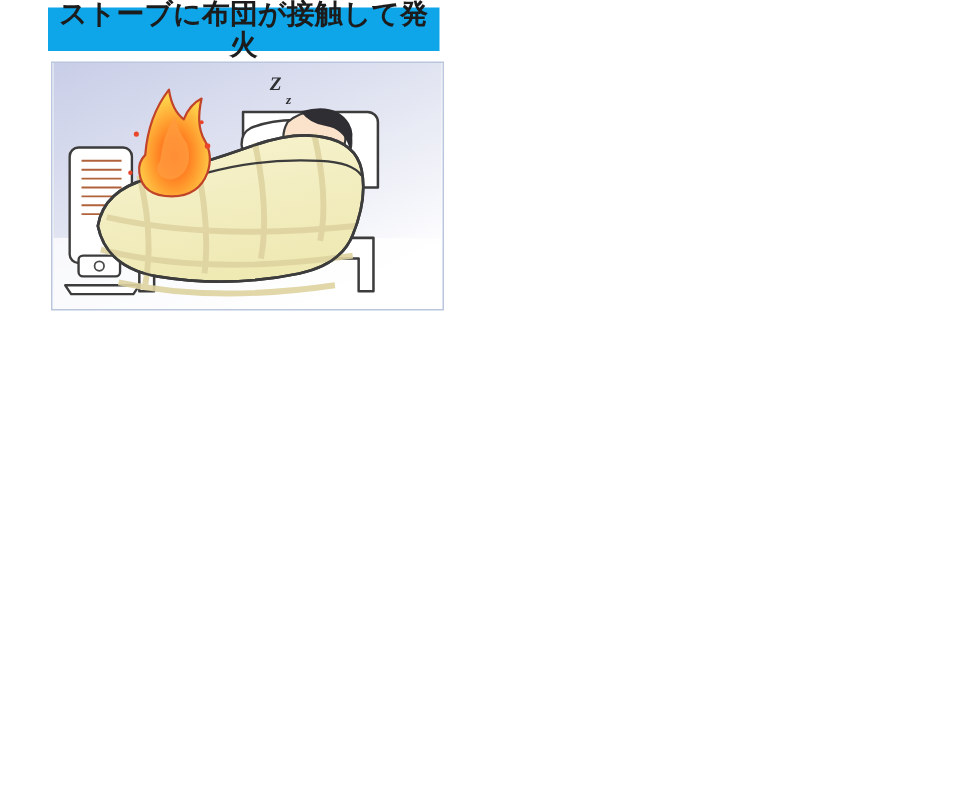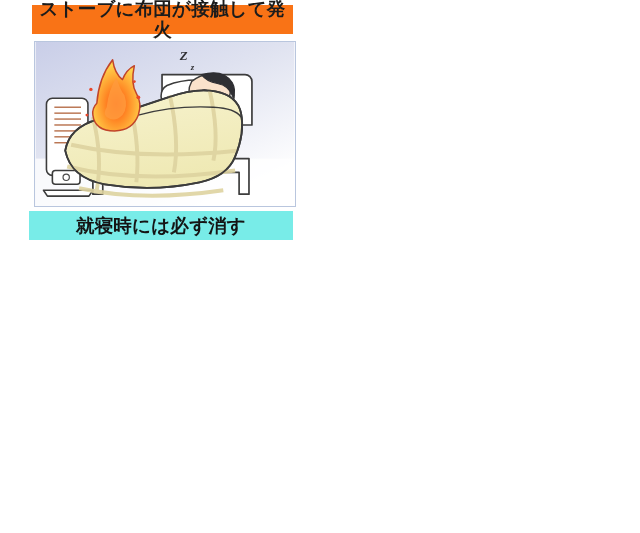--- a/index.html
+++ b/index.html
@@ -23,21 +23,21 @@
     position: absolute;
     box-sizing: border-box;
   }
   .panel-tl { left: 0px;   top: 0px;   width: 320px; height: 262px; }
   .panel-tr { left: 320px; top: 0px;   width: 320px; height: 262px; }
   .panel-bl { left: 0px;   top: 272px; width: 320px; height: 261px; }
   .panel-br { left: 320px; top: 272px; width: 320px; height: 261px; }
 
   .hdr {
     position: absolute;
-    background: #f97316;
+    background: #0ea5e9;
     color: #1c1c1c;
     font-weight: 700;
     display: flex;
     align-items: center;
     justify-content: center;
     text-align: center;
     letter-spacing: 0.2px;
     line-height: 1.12;
   }
   .hdr-1line { font-size: 18.5px; }
@@ -157,21 +157,20 @@
           <circle cx="52" cy="74" r="1.5"></circle>
         </g>
 
         <g fill="#2f2f33" font-family="Liberation Serif, serif" font-style="italic" font-weight="700">
           <text x="146" y="18" font-size="13">Z</text>
           <text x="157" y="28" font-size="9">z</text>
         </g>
       </svg>
     </div>
 
-    <div class="cap p1-cap">就寝時には必ず消す</div>
   </div>
 
   <div class="panel panel-tr">
 
     
 
     
 
     
   </div>

